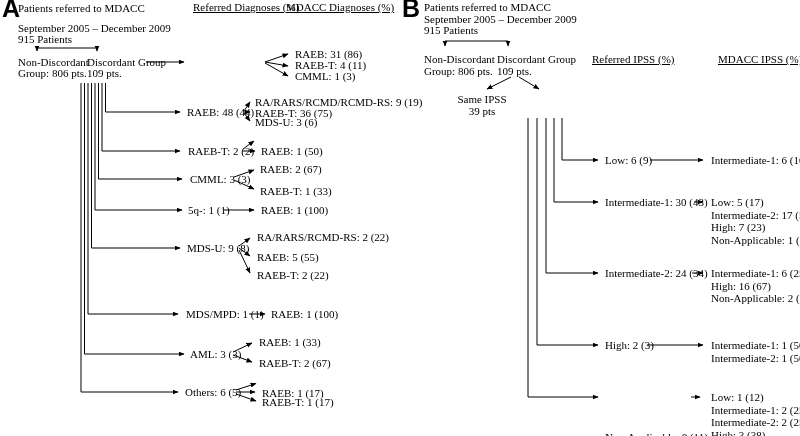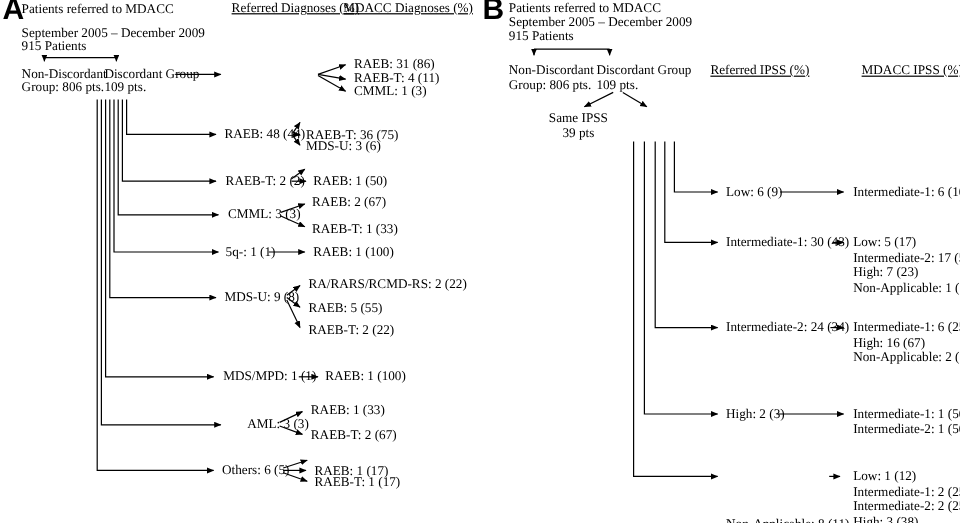--- a/index.html
+++ b/index.html
@@ -110,27 +110,28 @@
 
   <div class="t und" style="left:193px;top:2px;">Referred Diagnoses (%)</div>
   <div class="t und" style="left:286px;top:2px;">MDACC Diagnoses (%)</div>
 
   <div class="t" style="left:187px;top:106.5px;">RAEB: 48 (44)</div>
   <div class="t" style="left:188px;top:145.5px;">RAEB-T: 2 (2)</div>
   <div class="t" style="left:190px;top:173.5px;">CMML: 3 (3)</div>
   <div class="t" style="left:188px;top:204.5px;">5q-: 1 (1)</div>
   <div class="t" style="left:187px;top:242.5px;">MDS-U: 9 (8)</div>
   <div class="t" style="left:186px;top:308.5px;">MDS/MPD: 1 (1)</div>
-  <div class="t" style="left:206px;top:348.5px;">AML: 3 (3)</div>
+  <div class="t" style="left:190px;top:348.5px;">AML: 3 (3)</div>
   <div class="t" style="left:185px;top:386.5px;">Others: 6 (5)</div>
 
   <div class="t" style="left:295px;top:48.5px;">RAEB: 31 (86)</div>
   <div class="t" style="left:295px;top:60px;">RAEB-T: 4 (11)</div>
   <div class="t" style="left:295px;top:70.5px;">CMML: 1 (3)</div>
 
+  <div class="t" style="left:255px;top:96.5px;">RA/RARS/RCMD/RCMD-RS: 9 (19)</div>
   <div class="t" style="left:255px;top:107.5px;">RAEB-T: 36 (75)</div>
   <div class="t" style="left:255px;top:116.5px;">MDS-U: 3 (6)</div>
 
   <div class="t" style="left:261px;top:145.5px;">RAEB: 1 (50)</div>
 
   <div class="t" style="left:260px;top:163.5px;">RAEB: 2 (67)</div>
   <div class="t" style="left:260px;top:185.5px;">RAEB-T: 1 (33)</div>
 
   <div class="t" style="left:261px;top:204.5px;">RAEB: 1 (100)</div>
 

